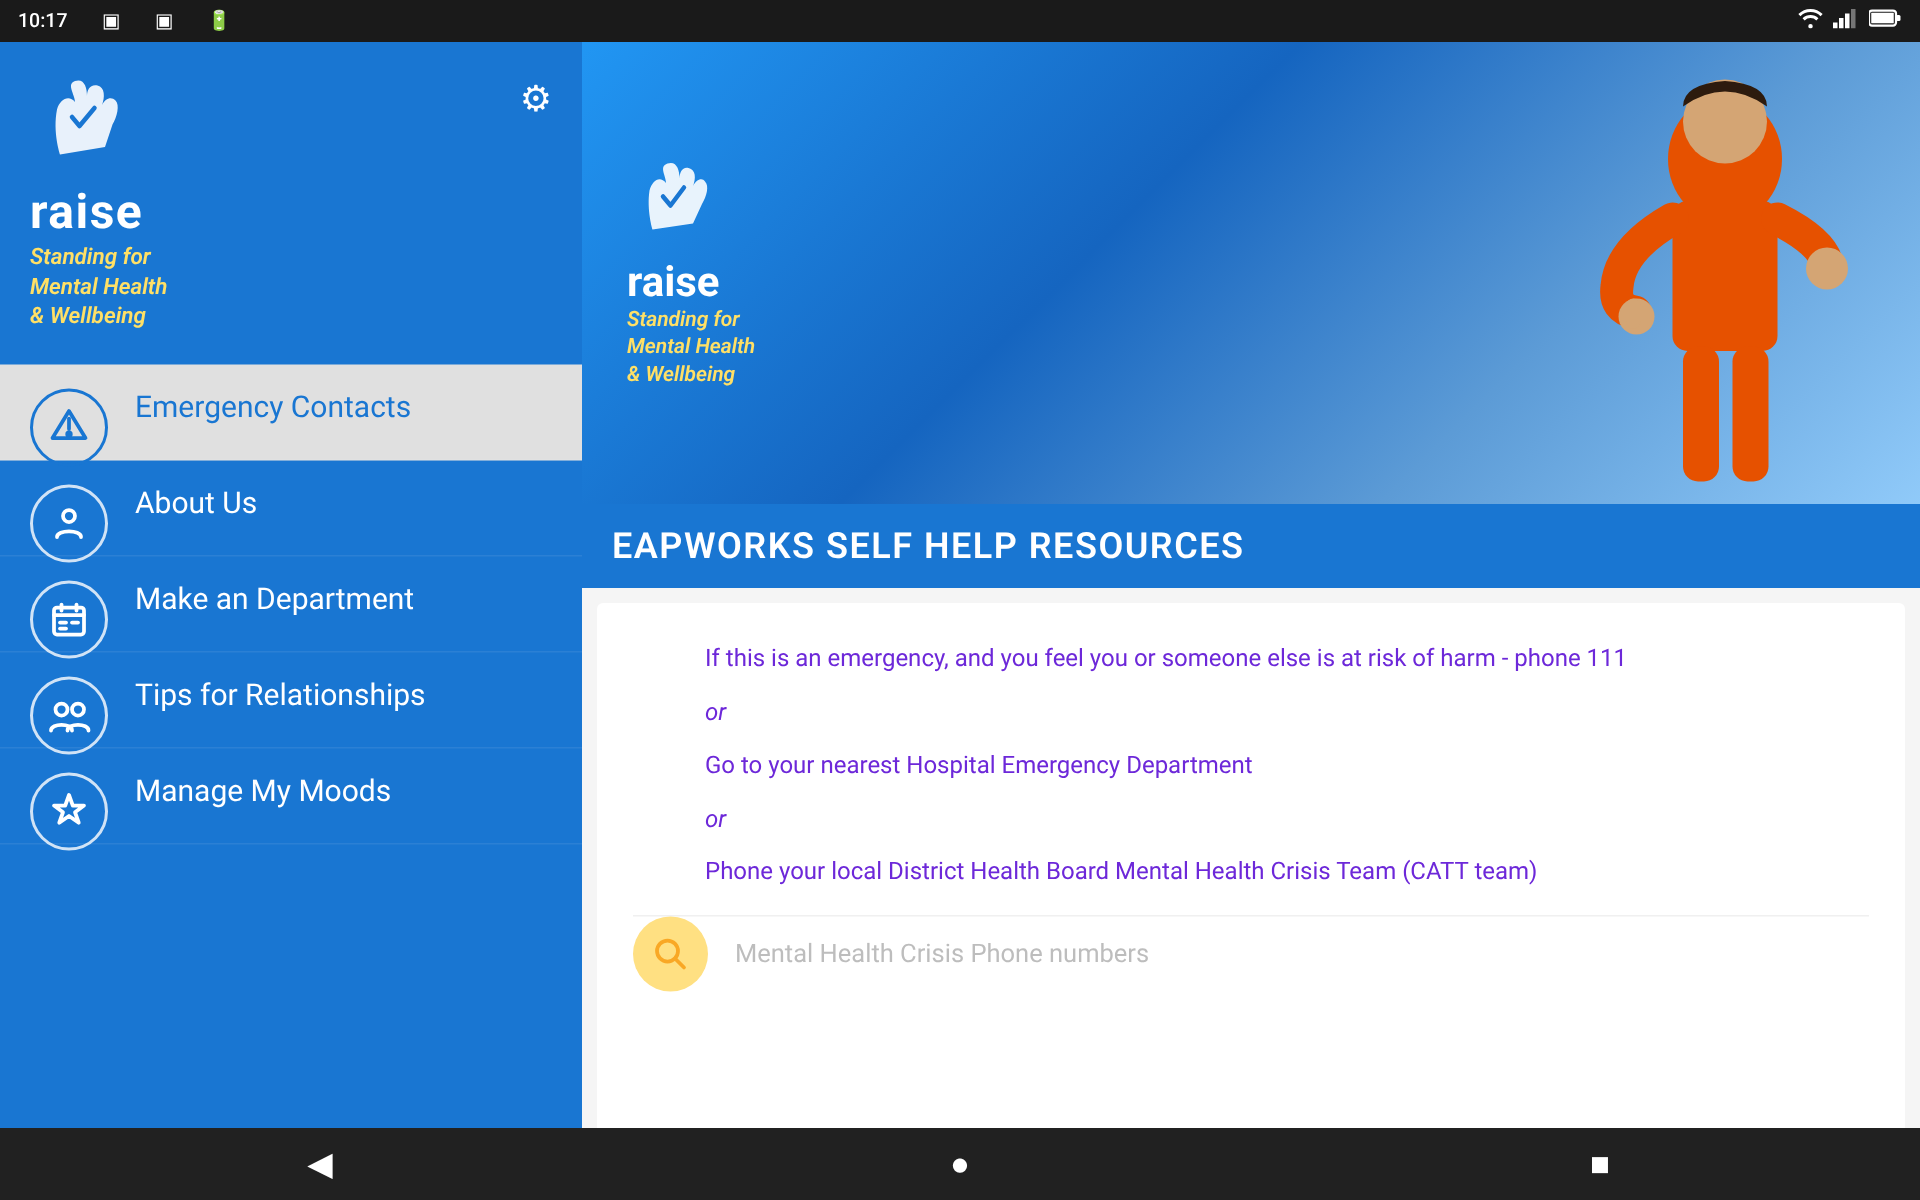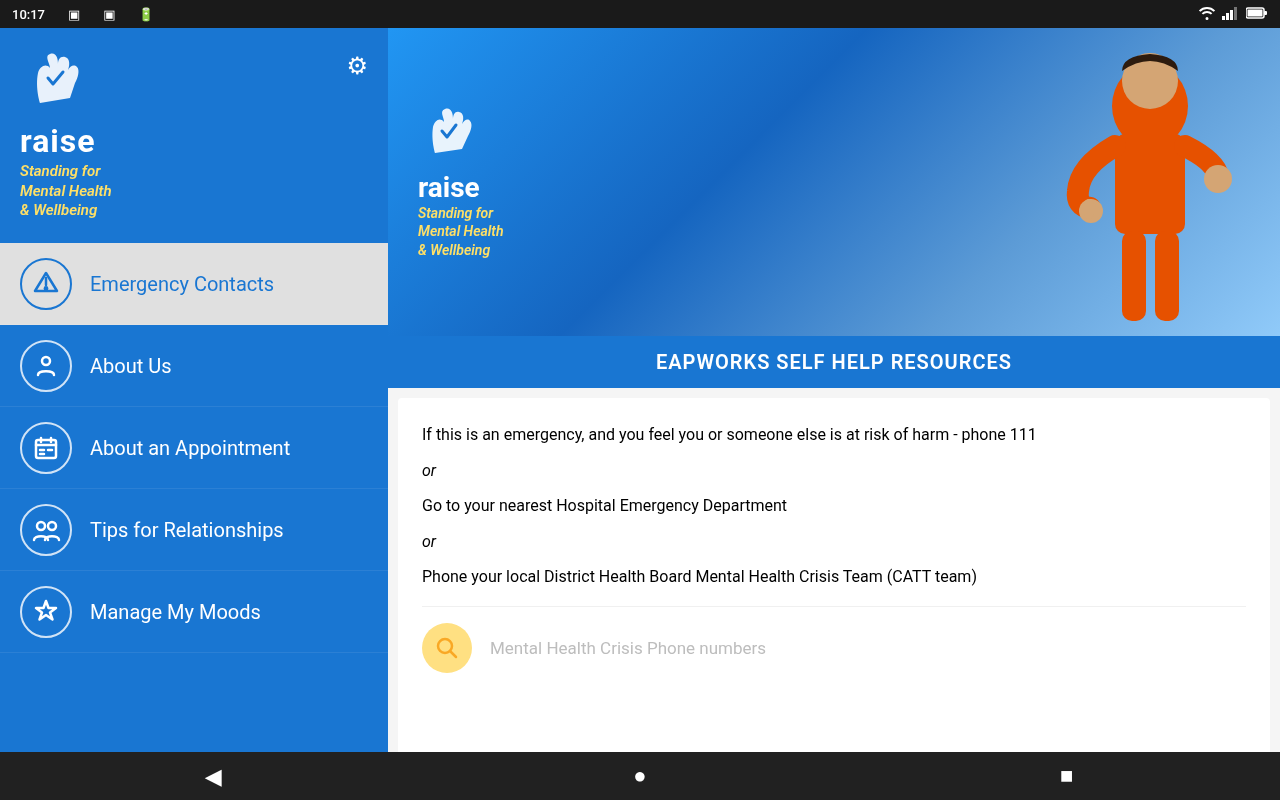--- a/index.html
+++ b/index.html
@@ -86,24 +86,23 @@
     .settings-icon {
       color: #ffffff;
       font-size: 24px;
       cursor: pointer;
       margin-top: 4px;
     }
 
     
     .nav-item {
       display: flex;
-      align-items: center;
       padding: 16px 20px;
       cursor: pointer;
-      height: 82px;
+      height: 64px;
       border-bottom: 1px solid rgba(255,255,255,0.08);
     }
 
     .nav-item.active {
       background: #e0e0e0;
     }
 
     .nav-item.active .nav-label {
       color: #1976d2;
     }
@@ -196,57 +195,57 @@
       bottom: 0;
       width: 220px;
       height: 290px;
     }
 
     
     .section-title {
       background: #1976d2;
       color: #ffffff;
       padding: 14px 20px;
-      font-size: 20px;
+      font-size: 24px;
       font-weight: 600;
       letter-spacing: 1px;
       flex-shrink: 0;
-      text-align: center;
     }
 
     
     .content-box {
       background: #ffffff;
       margin: 10px 10px 0 10px;
       border-radius: 4px;
       padding: 24px 24px;
       flex: 1;
     }
 
     .content-text {
-      color: #000000;
+      color: #6d28d9;
       font-size: 16px;
       line-height: 1.6;
+      margin-left: 48px;
     }
 
     .content-text .or {
       font-style: italic;
       margin: 10px 0;
       display: block;
     }
 
     .content-text p {
       margin-bottom: 4px;
     }
 
     
     .resource-item {
       display: flex;
       align-items: center;
-      padding: 16px 0;
+      padding: 0 0;
       border-top: 1px solid #f0f0f0;
       margin-top: 16px;
       cursor: pointer;
     }
 
     .resource-icon-circle {
       width: 50px;
       height: 50px;
       border-radius: 50%;
       background: #ffe082;
@@ -367,21 +366,21 @@
         <svg width="28" height="28" viewBox="0 0 28 28" fill="none" stroke="white" stroke-width="2.5" stroke-linecap="round" stroke-linejoin="round">
           <rect x="4" y="6" width="20" height="18" rx="2"></rect>
           <path d="M4 11 L24 11"></path>
           <path d="M9 4 L9 8"></path>
           <path d="M19 4 L19 8"></path>
           <path d="M8 16 L12 16"></path>
           <path d="M8 20 L12 20"></path>
           <path d="M16 16 L20 16"></path>
         </svg>
       </div>
-      <span class="nav-label">About an Appointment</span>
+      <span class="nav-label">Make an Department</span>
     </div>
 
 
     <div class="nav-item">
       <div class="nav-icon-circle">
         <svg width="30" height="28" viewBox="0 0 30 28" fill="none" stroke="white" stroke-width="2.5" stroke-linecap="round">
           <circle cx="10" cy="10" r="4"></circle>
           <circle cx="21" cy="10" r="4"></circle>
           <path d="M3 24 C3 19 17 19 17 24"></path>
           <path d="M14 24 C14 19 28 19 28 24"></path>

